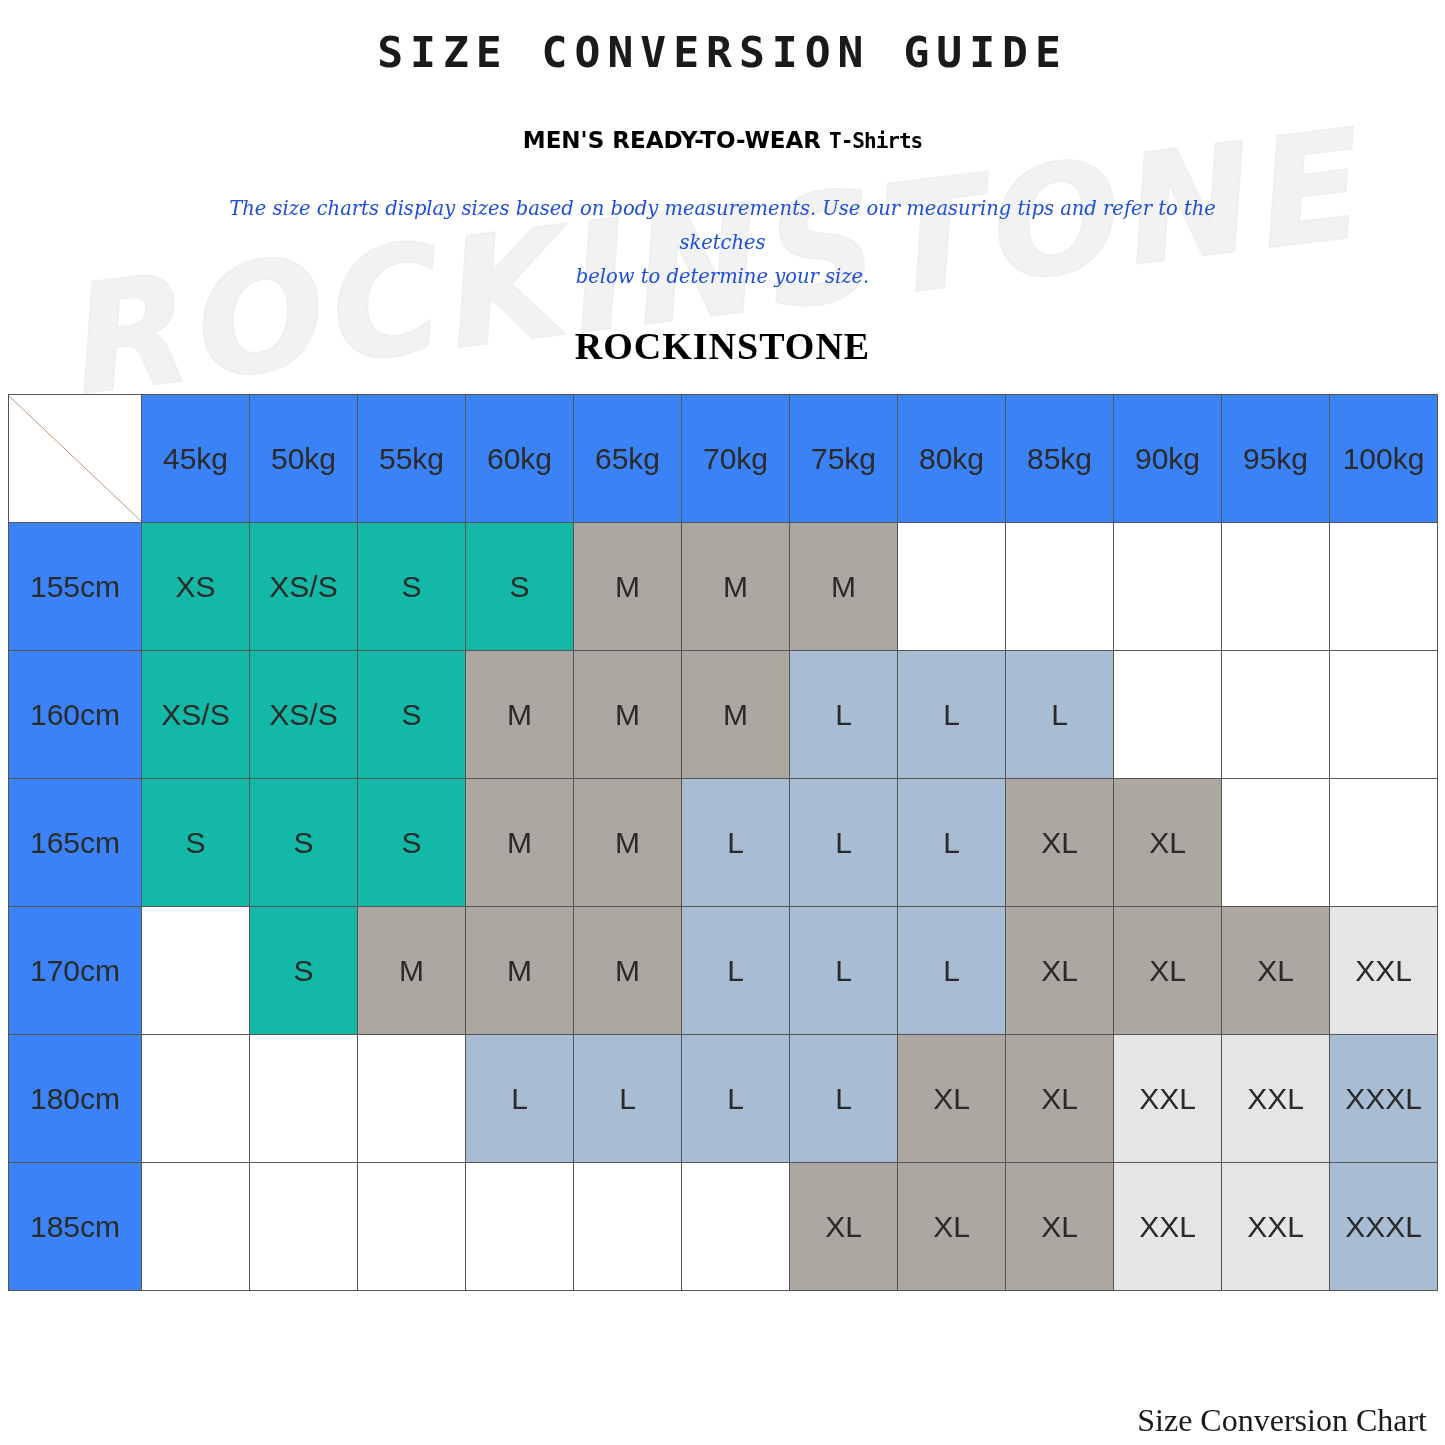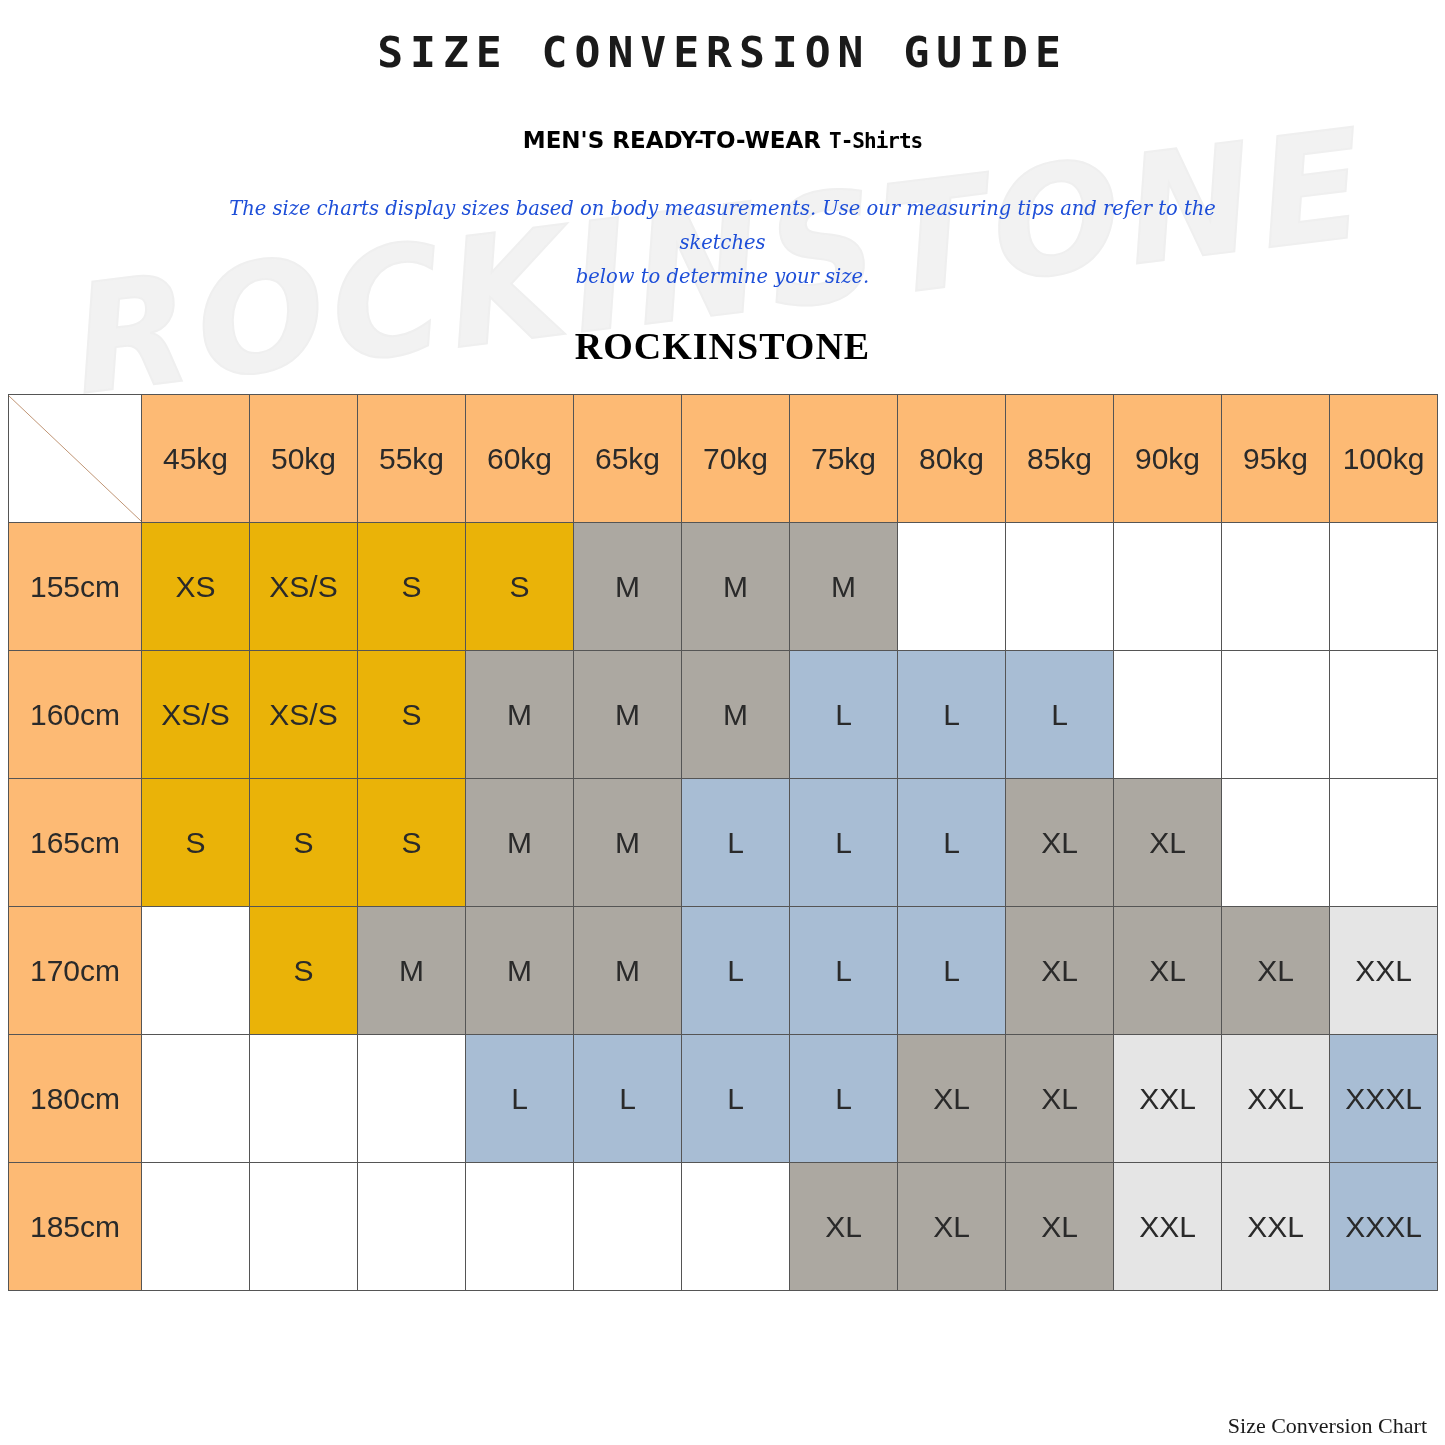--- a/index.html
+++ b/index.html
@@ -121,39 +121,39 @@
     background: #fff;
   }
   .corner-cell svg {
     display: block;
     width: 100%;
     height: 100%;
   }
   .col-head, .row-head {
     font-size: 30px;
     color: #222;
-    background: #fdba74;
+    background: #3b82f6;
   }
   td.c-empty  { background: #ffffff; }
-  td.c-light  { background: #eab308; }
+  td.c-light  { background: #14b8a6; }
   td.c-pale   { background: #e5e5e5; }
   td.c-gray   { background: #aca8a1; }
   td.c-blue   { background: #a8bdd4; }
 
   
   col.first-col { width: 133px; }
   col.data-col  { width: 108px; }
 
   
   .footer-caption {
     position: absolute;
     right: 18px;
     bottom: 6px;
     font-family: "Liberation Serif", serif;
-    font-size: 22px;
+    font-size: 32px;
     color: #1a1a1a;
     z-index: 3;
   }
 </style>
 </head>
 <body>
 
 <div class="page">
 
   <div class="watermark">ROCKINSTONE</div>

